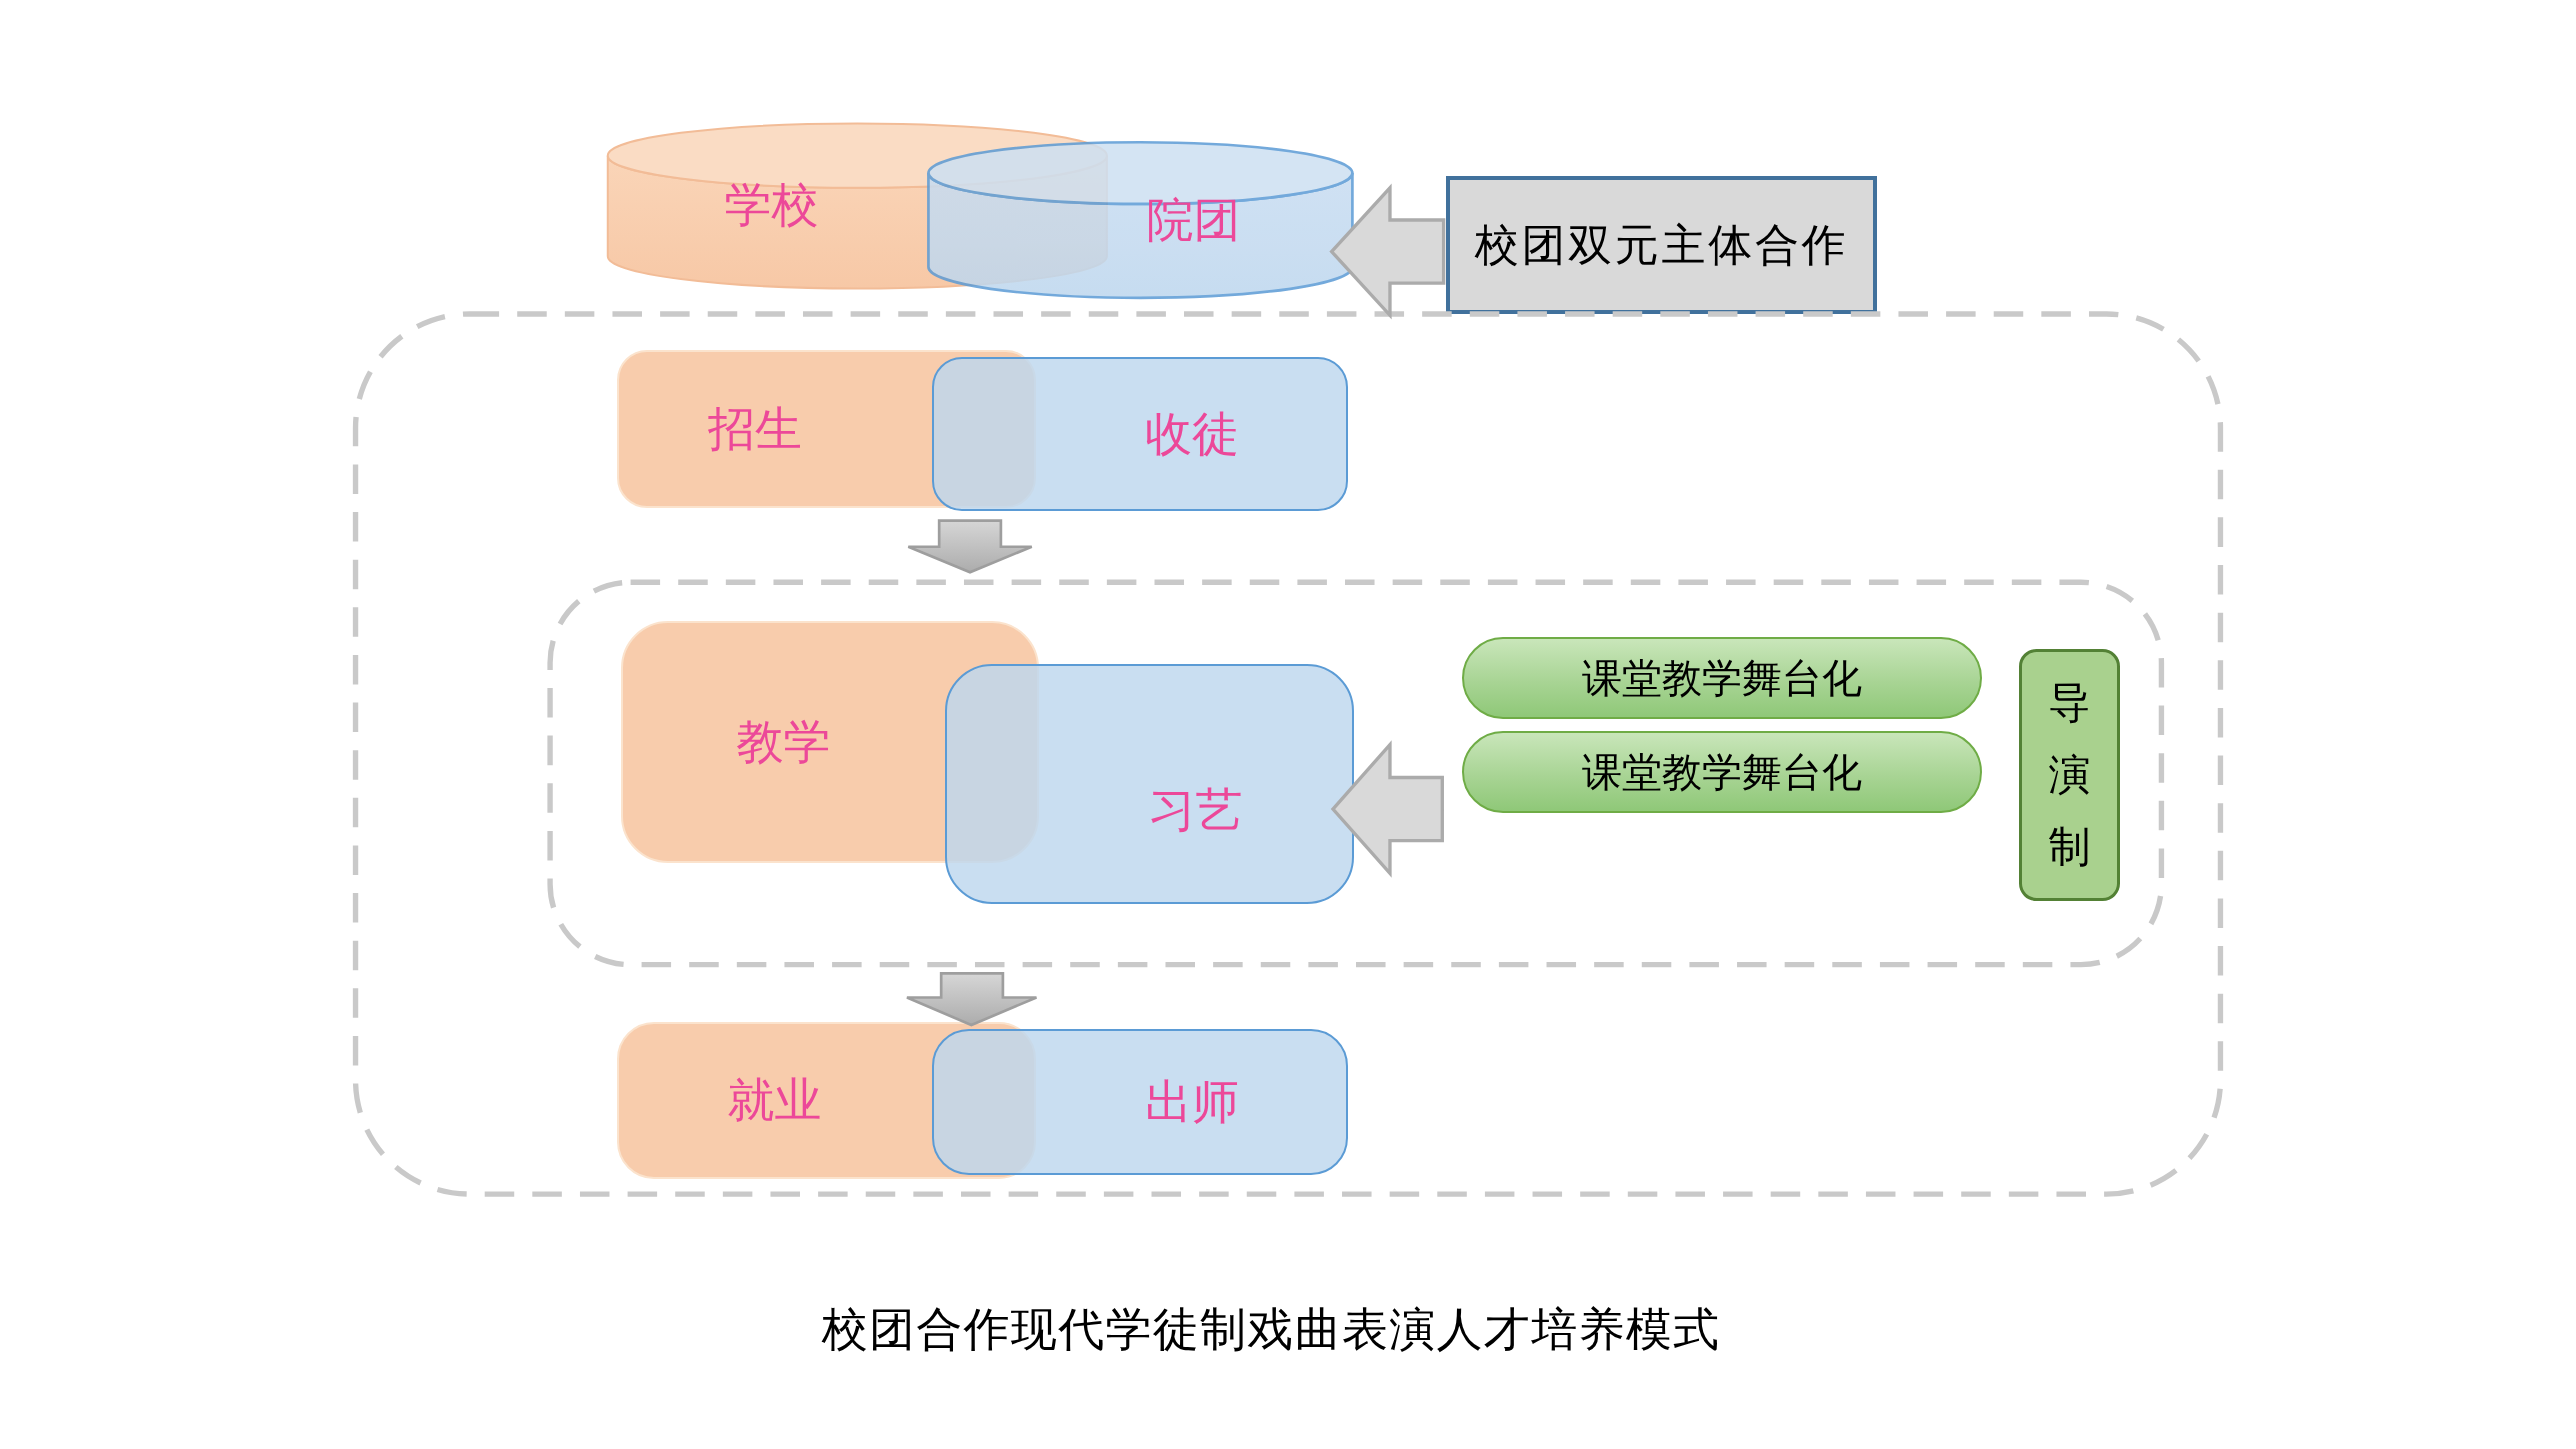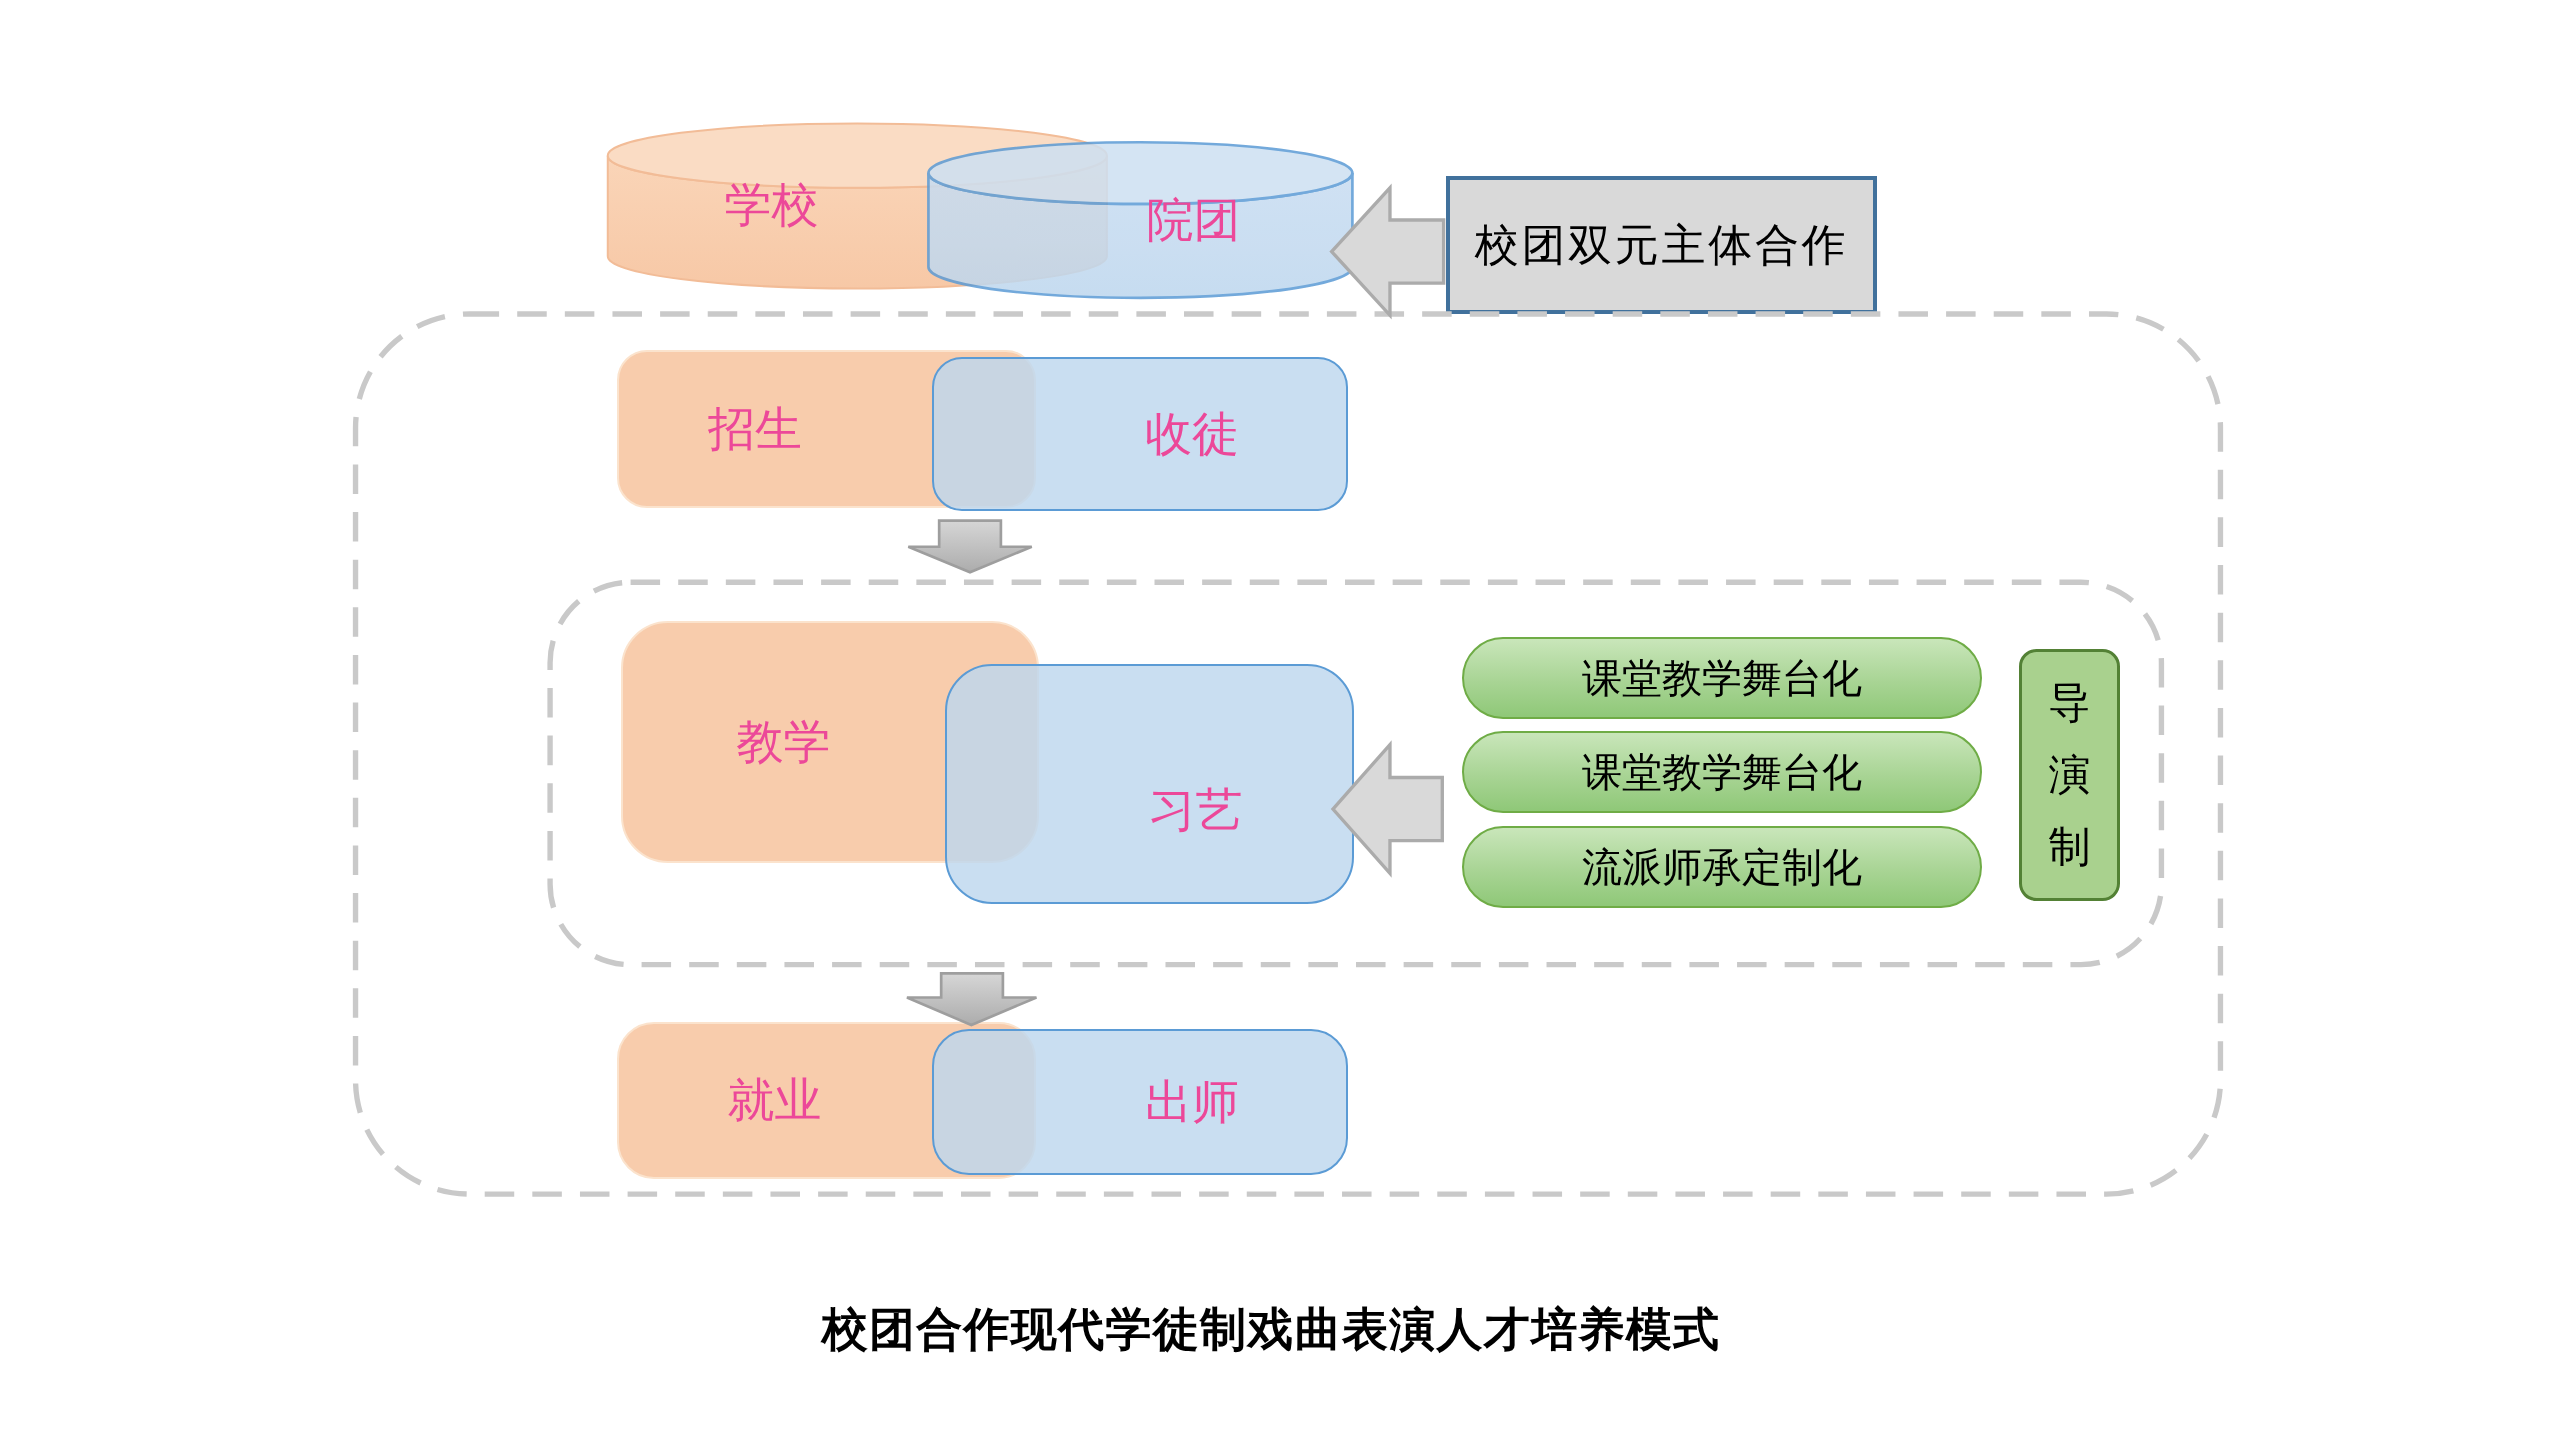--- a/index.html
+++ b/index.html
@@ -20,21 +20,21 @@
         border:2px solid #6FAC46;border-radius:47px;
         background:linear-gradient(180deg,#C9E6BA 0%,#A8D494 55%,#8FC878 100%);
         display:flex;align-items:center;justify-content:center;font-size:40px;}
   .director{position:absolute;left:2019px;top:649px;width:101px;height:252px;box-sizing:border-box;
             background:#A9D18E;border:3.4px solid #538135;border-radius:17.4px;
             display:flex;flex-direction:column;align-items:center;justify-content:space-evenly;
             font-size:42px;line-height:1;}
   .lbl{position:absolute;display:flex;align-items:center;justify-content:center;
        font-size:47px;color:#ec4899;white-space:nowrap;}
   .caption{position:absolute;left:798px;top:1299px;width:946px;text-align:center;
-           font-size:46px;letter-spacing:1.3px;color:#000;font-weight:bold;}
+           font-size:46px;letter-spacing:1.3px;color:#000;}
 </style>
 </head>
 <body>
 
 <div class="stage">
 
   <div class="layer-boxes">
 
     <div class="gray-box">
       <span>校团双元主体合作</span>
@@ -44,23 +44,20 @@
     <div class="blue-box" style="left:932px;top:357px;width:416px;height:154px;"></div>
 
     <div class="orange-box r70" style="left:621px;top:621px;width:418px;height:242px;"></div>
     <div class="blue-box r70" style="left:945px;top:664px;width:409px;height:240px;"></div>
 
     <div class="pill" style="top:637px;">
       <span>课堂教学舞台化</span>
     </div>
     <div class="pill" style="top:731px;">
       <span>课堂教学舞台化</span>
-    </div>
-    <div class="pill" style="top:826px;">
-      <span>流派师承定制化</span>
     </div>
 
     <div class="director">
       <span>导</span>
       <span>演</span>
       <span>制</span>
     </div>
 
     <div class="orange-box r55" style="left:617px;top:1022px;width:419px;height:157px;"></div>
     <div class="blue-box r55" style="left:932px;top:1029px;width:416px;height:146px;"></div>

